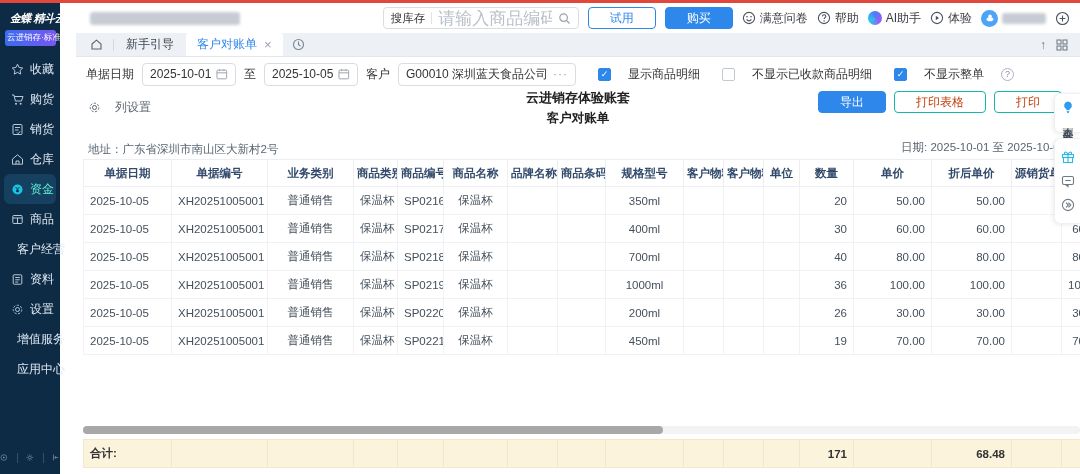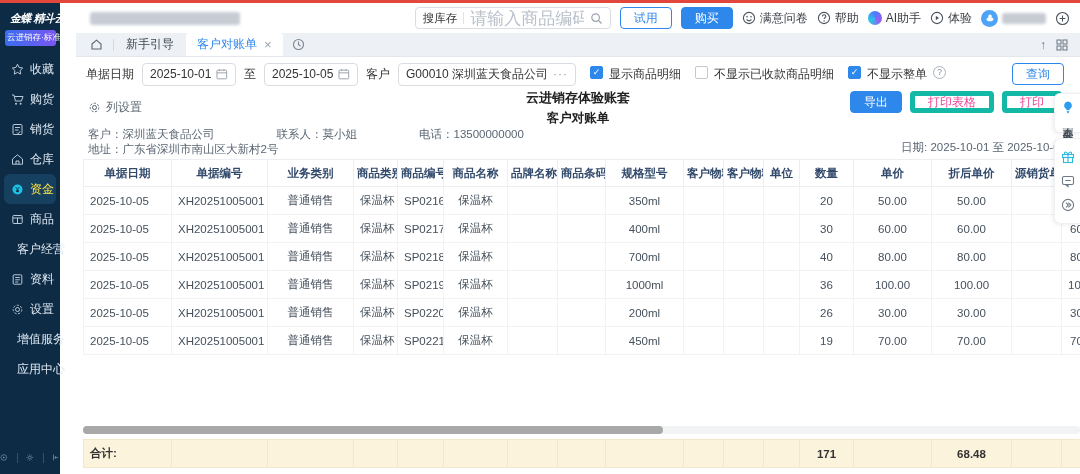--- a/index.html
+++ b/index.html
@@ -10,40 +10,40 @@
   .topline{position:absolute;top:0;left:0;width:1080px;height:3px;background:#e1473b;z-index:40}
 
   
   .sidebar{position:absolute;top:3px;left:0;width:60px;bottom:0;background:#0d2b45;z-index:30;display:flex;flex-direction:column}
   .logo-row{display:flex;align-items:center;gap:3px;padding:8px 4px 3px 7px}
   .brand-name{color:#fff;font-weight:bold;font-style:italic;font-size:11px;white-space:nowrap;letter-spacing:-0.5px}
   .edition-badge{margin:1px 4px 8px 5px;background:linear-gradient(90deg,#3a6df0,#7a56f2);color:#fff;font-size:8.5px;padding:2px 2px;border-radius:3px;text-align:center;white-space:nowrap}
   .menu{flex:1}
   .menu-item{height:30px;display:flex;align-items:center;gap:6px;padding-left:11px;color:#dfe8f2;font-size:12px;cursor:pointer;white-space:nowrap}
   .menu-item .mi{color:#b9c9d9}
-  .menu-item.active{background:#16405f;border-radius:6px;margin:0 4px;padding-left:7px;color:#fde047}
+  .menu-item.active{background:#16405f;border-radius:6px;margin:0 4px;padding-left:7px;color:#5eead4}
   .menu-item.active .mi{color:#25c8e8}
   .sidebar-footer{display:flex;justify-content:center;align-items:center;gap:9px;padding:8px 0 10px;color:#8da3b8}
   .sf-sep{width:1px;height:10px;background:#33506b}
 
   
   .main{position:absolute;left:76px;top:3px;right:0;bottom:0;background:#fff}
 
   .header{height:30px;display:flex;align-items:center;padding:0 10px 0 14px;gap:9px;background:#fff}
   .blur-block{background:#c7ccd4;border-radius:3px;filter:blur(1.6px)}
   .org-blur{width:150px;height:13px}
   .spacer{flex:1}
   .searchbox{width:196px;height:22px;border:1px solid #d9dde2;border-radius:4px;display:flex;align-items:center;padding:0 7px;gap:6px;background:#fff}
   .search-label{font-size:11.5px;color:#333;white-space:nowrap}
   .search-div{width:1px;height:12px;background:#e0e3e8}
   .search-ph{flex:1;font-size:17px;color:#b9c0ca;white-space:nowrap;overflow:hidden}
-  .btn{height:22px;padding:0 13px;border-radius:4px;font-size:12px;display:inline-flex;align-items:center;justify-content:center;cursor:pointer;white-space:nowrap}
+  .btn{height:22px;padding:0 21px;border-radius:4px;font-size:12px;display:inline-flex;align-items:center;justify-content:center;cursor:pointer;white-space:nowrap}
   .btn-outline{border:1px solid #2e87eb;color:#2e87eb;background:#fff}
   .btn-primary{background:#2e87eb;color:#fff;border:1px solid #2e87eb}
-  .btn-plain{border:5px solid #14b8a6;color:#ec4899;background:#fff}
+  .btn-plain{border:1px solid #14b8a6;color:#c2410c;background:#fff}
   .hd-link{display:inline-flex;align-items:center;gap:4px;color:#3a3f45;font-size:12px;cursor:pointer;white-space:nowrap}
   .ai-dot{width:14px;height:14px;border-radius:50%;background:conic-gradient(#4f7bff,#9a5cf5,#28c6e6,#4f7bff)}
   .avatar{width:17px;height:17px;border-radius:50%;background:#4da3f5;display:flex;align-items:center;justify-content:center}
   .name-blur{width:44px;height:11px}
 
   .tabbar{height:24px;background:#edf0f4;display:flex;align-items:stretch;border-bottom:1px solid #e3e7ec}
   .tb-home{display:flex;align-items:center;padding:0 10px 0 14px;color:#5b6470;cursor:pointer}
   .tb-sep{width:1px;height:12px;background:#d4d9df;align-self:center}
   .tb-item{display:flex;align-items:center;padding:0 12px;color:#424952;cursor:pointer;font-size:12px}
   .tb-tab{display:flex;align-items:center;gap:7px;background:#fff;color:#2e87eb;padding:0 11px;font-size:12px;border-radius:3px 3px 0 0;cursor:pointer}
@@ -54,49 +54,49 @@
   .arrow-up::before{content:"↑";font-size:12px;color:#6b7480}
 
   
   .filter-row{position:absolute;top:58px;left:10px;right:30px;height:26px;display:flex;align-items:center;gap:8px;white-space:nowrap}
   .f-label{color:#333;font-size:12px}
   .inputbox{height:23px;border:1px solid #d9dde2;border-radius:4px;display:flex;align-items:center;padding:0 7px;gap:5px;background:#fff;color:#333;font-size:12px}
   .date-input{width:94px;justify-content:space-between}
   .cust-input{width:218px;justify-content:flex-start}
   .dots{color:#9aa2ad;letter-spacing:1px}
   .dots::before{content:"···"}
-  .cbgroup{display:flex;align-items:flex-start;gap:6px;margin-left:6px}
+  .cbgroup{display:flex;align-items:center;gap:17px;margin-left:14px}
   .cb{width:13px;height:13px;border:1px solid #c3c9d1;border-radius:2px;background:#fff;display:inline-flex;align-items:center;justify-content:center;cursor:pointer}
   .cb.checked{background:#2e87eb;border-color:#2e87eb}
   .cb.checked::before{content:"✓";color:#fff;font-size:9px;font-weight:bold}
   .cb-label{color:#333;font-size:12px}
   .qmark{width:13px;height:13px;border:1px solid #aab2bc;border-radius:50%;color:#8a93a0;font-size:9px;display:inline-flex;align-items:center;justify-content:center}
   .qmark::before{content:"?"}
   .query-btn{margin-left:58px}
 
   
-  .colset{position:absolute;top:96px;left:12px;display:flex;align-items:center;gap:5px;color:#5c6570;font-size:12px;cursor:pointer}
+  .colset{position:absolute;top:96px;left:12px;display:flex;align-items:center;gap:14px;color:#5c6570;font-size:12px;cursor:pointer}
   .report-titles{position:absolute;top:86px;left:50%;transform:translateX(-50%);text-align:center;z-index:5}
   .rt1{font-size:13px;font-weight:bold;color:#222}
   .rt2{font-size:12.5px;font-weight:bold;color:#222;margin-top:3px}
   .action-btns{position:absolute;top:88px;right:18px;display:flex;gap:8px;z-index:6}
 
   
   .info1{position:absolute;top:124px;left:12px;display:flex;color:#5a6673;font-size:11.5px;white-space:nowrap}
   .info2{position:absolute;top:139px;left:12px;color:#5a6673;font-size:11.5px;white-space:nowrap}
   .ig{margin-left:62px}
   .report-date{position:absolute;top:137px;right:14px;color:#5a6673;font-size:11.5px;white-space:nowrap;z-index:4}
 
   
   .table-wrap{position:absolute;top:156px;left:7px;width:1000px;overflow:hidden}
   table{border-collapse:collapse;table-layout:fixed;width:1024px}
   th{height:27px;font-size:11.5px;font-weight:bold;color:#31496a;border:1px solid #eceef1;background:#fff;text-align:center;overflow:hidden;white-space:nowrap;padding:0 3px}
   td{height:28px;font-size:11.5px;color:#45505c;border:1px solid #f0f2f4;text-align:center;overflow:hidden;white-space:nowrap;padding:0 6px;background:#fff}
   td.first{text-align:left}
-  td.num{}
+  td.num{text-align:right}
 
   .hscroll{position:absolute;bottom:40px;left:7px;width:997px;height:8px;background:#f2f3f5;border-radius:4px}
   .hthumb{position:absolute;left:0;top:0;height:8px;width:580px;background:#a8a8a8;border-radius:4px;cursor:pointer}
 
   .total-wrap{position:absolute;bottom:6px;left:7px;width:1000px;overflow:hidden}
   .total-wrap table td{background:#fcf3dc;border:1px solid #f2e7c9;color:#333;height:28px}
   .total-wrap td.tlabel{text-align:left;font-weight:bold;color:#333}
   .total-wrap td.num{font-weight:bold}
 
   
@@ -354,25 +354,20 @@
   <div class="report-titles">
     <div class="rt1">云进销存体验账套</div>
     <div class="rt2">客户对账单</div>
   </div>
   <div class="action-btns">
     <span class="btn btn-primary">导出</span>
     <span class="btn btn-plain">打印表格</span>
     <span class="btn btn-plain">打印</span>
   </div>
 
-  <div class="info1">
-    <span><span>客户：</span><span>深圳蓝天食品公司</span></span>
-    <span class="ig"><span>联系人：</span><span>莫小姐</span></span>
-    <span class="ig"><span>电话：</span><span>13500000000</span></span>
-  </div>
   <div class="info2">
     <span>地址：</span><span>广东省深圳市南山区大新村2号</span>
   </div>
   <div class="report-date">日期: 2025-10-01 至 2025-10-05</div>
 
   <div class="table-wrap">
     <table id="main-table">
         <colgroup>
           <col style="width: 88px;">
           <col style="width: 96px;">

